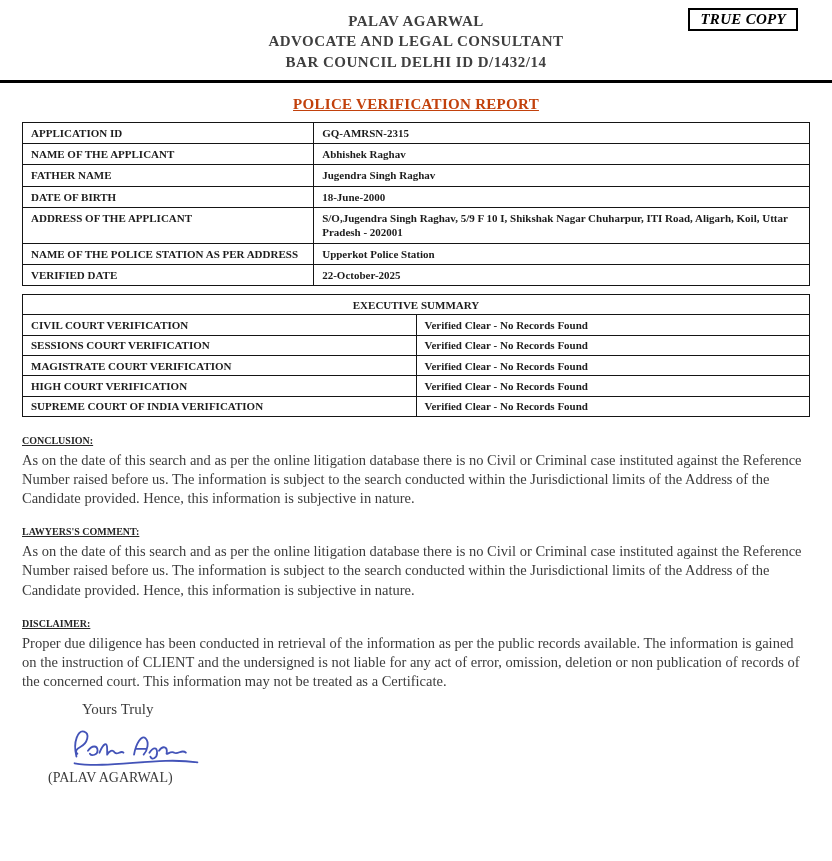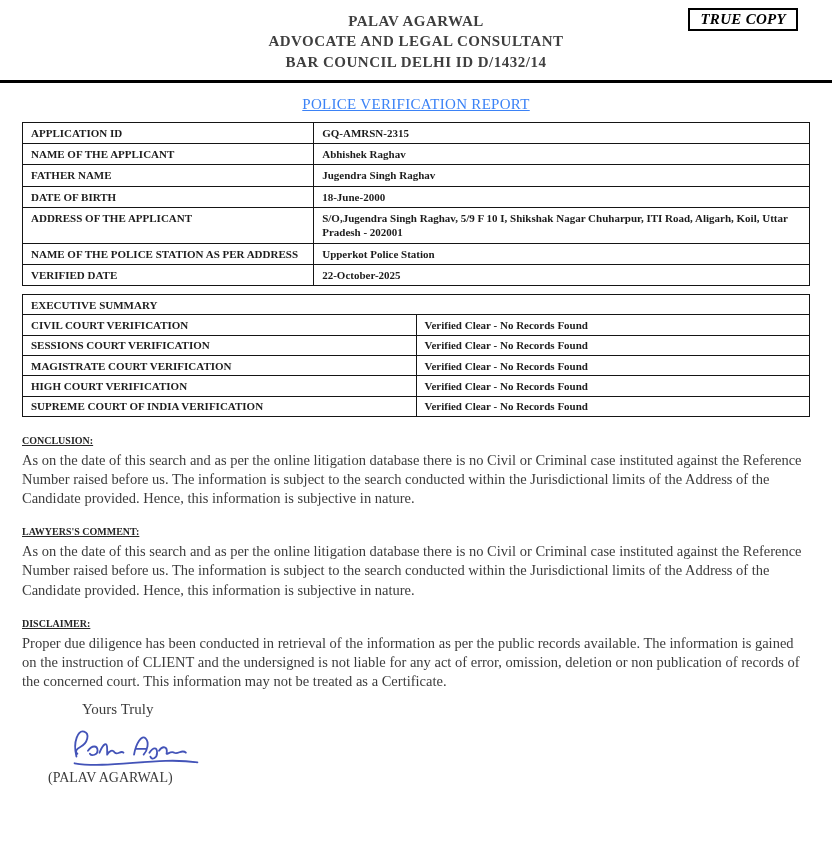--- a/index.html
+++ b/index.html
@@ -22,38 +22,38 @@
     position: absolute; top: 8px; right: 34px;
     border: 2.5px solid #000; padding: 1px 10px;
     font-weight: bold; font-style: italic; font-size: 15px; color: #000;
     letter-spacing: 0.3px;
   }
   .rule { height: 3px; background: #000; margin-top: 8px; }
 
   .content { padding: 0 22px; }
 
   .report-title {
-    text-align: center; font-weight: normal; font-size: 15px;
-    text-decoration: underline; margin: 13px 0 9px; color: #3b82f6;
+    text-align: center; font-weight: bold; font-size: 15px;
+    text-decoration: underline; margin: 13px 0 9px; color: #c2410c;
     letter-spacing: 0.3px;
   }
 
   
   table { width: 100%; border-collapse: collapse; table-layout: fixed; }
   .info-table td, .exec-table td {
     border: 1.6px solid #151515;
     font-weight: bold; font-size: 11px; color: #1c1c1c;
     padding: 3px 8px; line-height: 1.3; vertical-align: middle;
     word-wrap: break-word;
   }
   .info-table .lbl { width: 37%; }
   .info-table tr.addr-row .lbl { vertical-align: top; }
   .exec-table { margin-top: 8px; }
   .exec-table td { padding: 2.5px 8px; }
-  .exec-table .exec-header { text-align: left; }
+  .exec-table .exec-header { text-align: center; }
   .exec-table .lbl { width: 37.5%; }
   .exec-table .val { text-align: left; }
 
   
   .section { margin-top: 13px; }
   .section-heading {
     font-weight: bold; font-size: 10px; text-decoration: underline;
     color: #262626;
   }
   .section-body {

